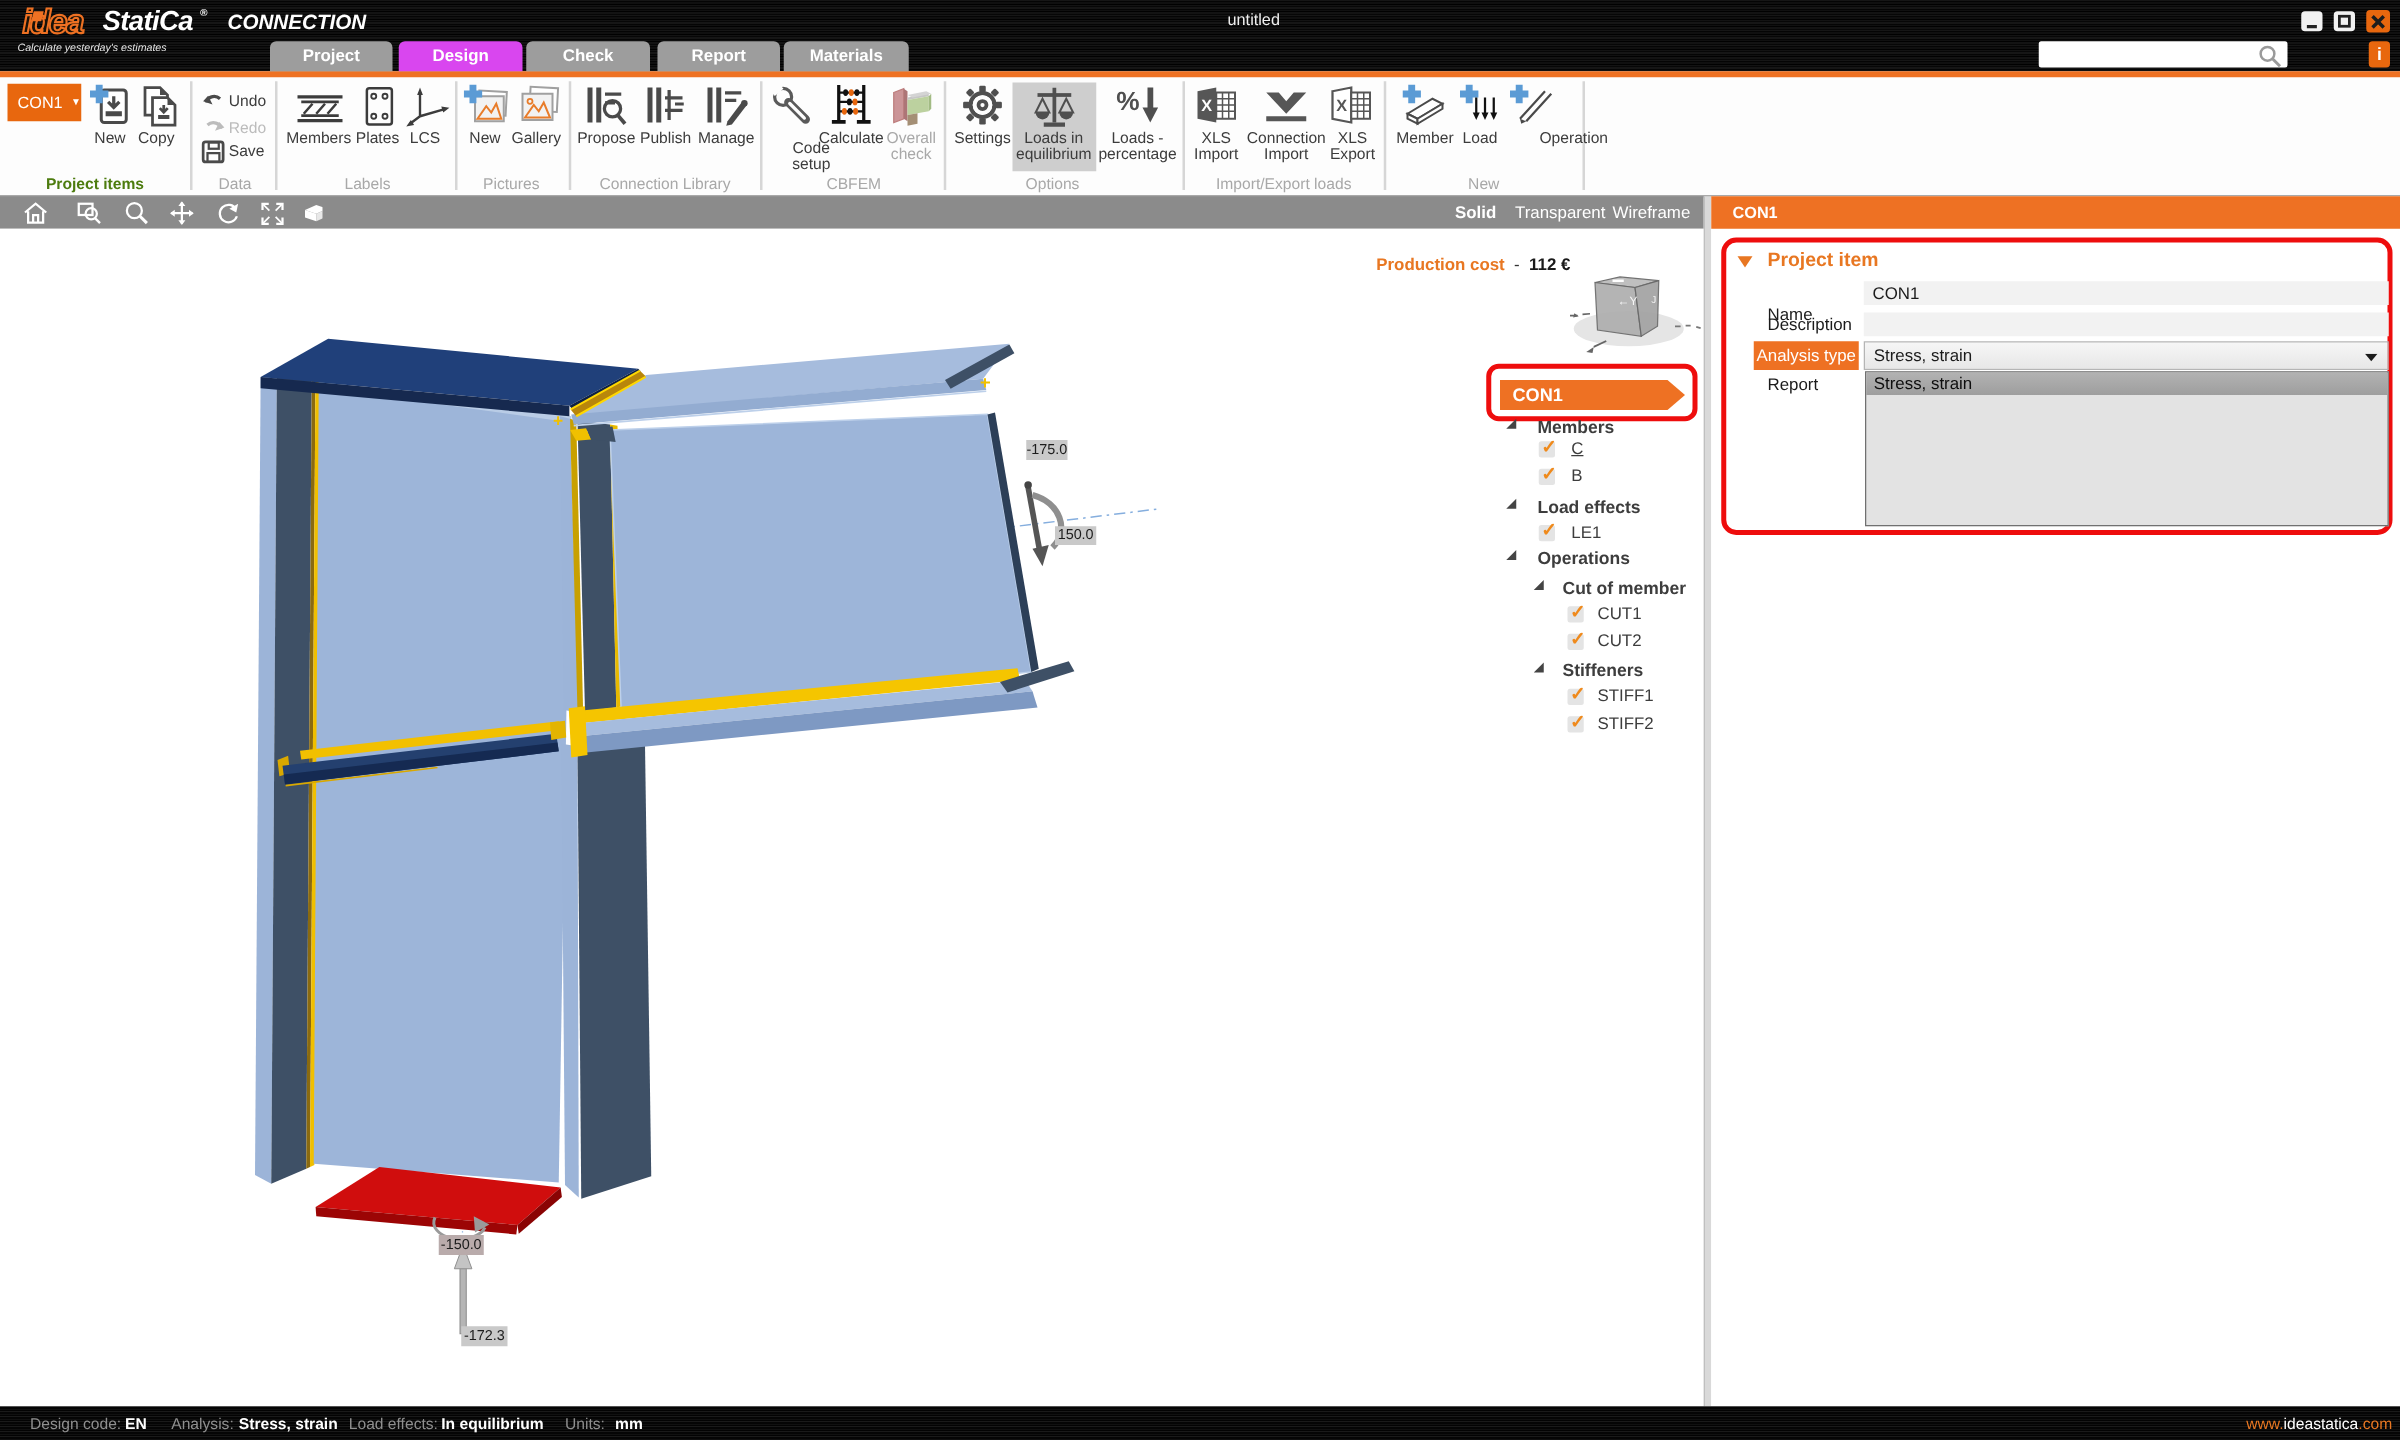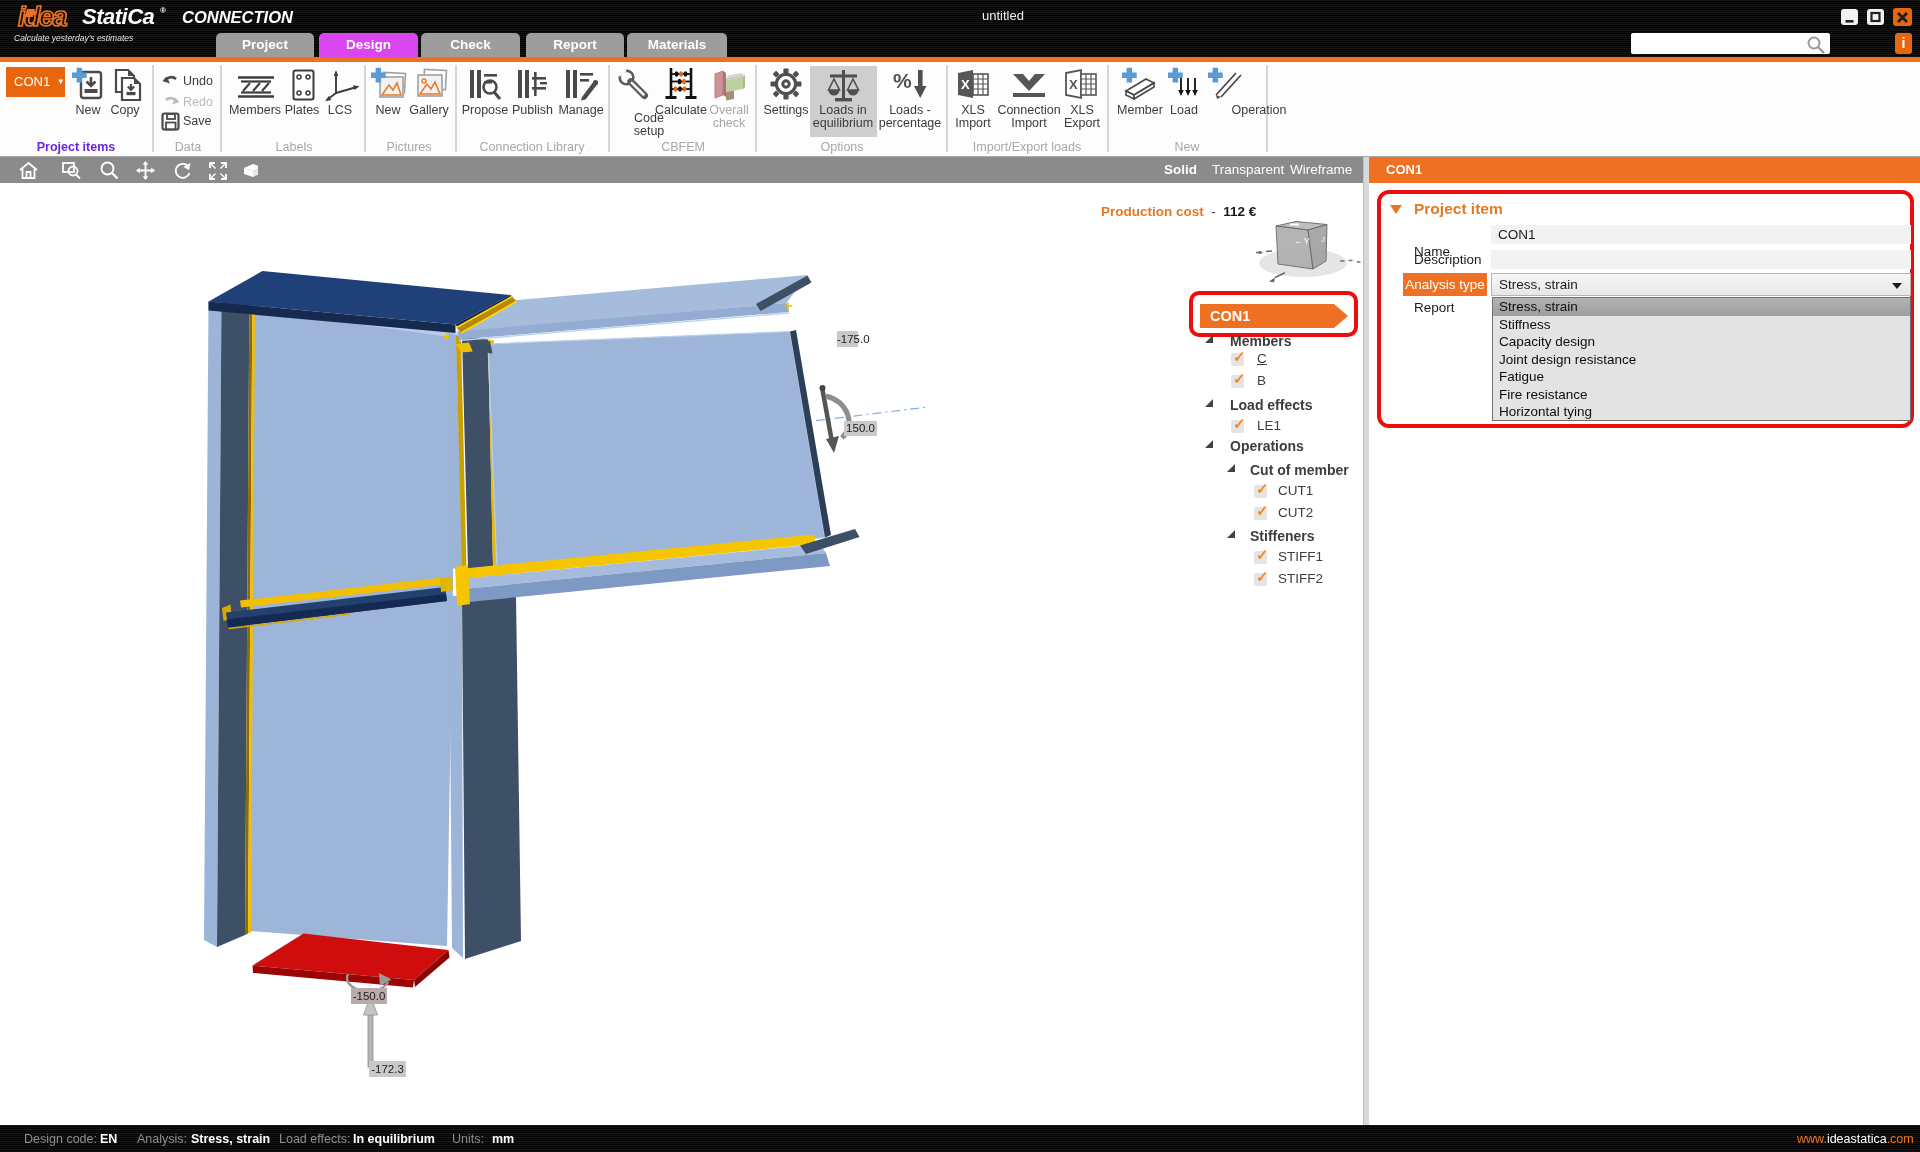--- a/index.html
+++ b/index.html
@@ -97,21 +97,21 @@
   <div class="vsep" style="left:152px"></div>
     <div class="vsep" style="left:220px"></div>
   <div class="vsep" style="left:364px"></div>
     <div class="vsep" style="left:455px"></div>
   <div class="vsep" style="left:608px"></div>
     <div class="vsep" style="left:755px"></div>
   <div class="vsep" style="left:946px"></div>
     <div class="vsep" style="left:1107px"></div>
   <div class="vsep" style="left:1266px"></div>
 
-  <div class="glabel" style="left:16px;width:120px;color:#6d28d9;font-weight:bold;">Project items</div>
+  <div class="glabel" style="left:16px;width:120px;color:#4d7c0f;font-weight:bold;">Project items</div>
   <div class="glabel" style="left:158px;width:60px;">Data</div>
   <div class="glabel" style="left:244px;width:100px;">Labels</div>
   <div class="glabel" style="left:359px;width:100px;">Pictures</div>
   <div class="glabel" style="left:462px;width:140px;">Connection Library</div>
   <div class="glabel" style="left:633px;width:100px;">CBFEM</div>
   <div class="glabel" style="left:792px;width:100px;">Options</div>
   <div class="glabel" style="left:957px;width:140px;">Import/Export loads</div>
   <div class="glabel" style="left:1137px;width:100px;">New</div>
 
   <svg class="icon" style="left:71px;top:66px" width="34" height="36">
@@ -446,21 +446,21 @@
     <path d="M1290 224.5 H1299" stroke="#fff" stroke-width="2"></path>
     <text x="1294" y="244" font-size="9.5" fill="#fff" opacity="0.9" font-family="Liberation Sans">←Y</text>
     <text x="1321" y="242" font-size="8" fill="#fff" opacity="0.85" font-family="Liberation Sans">J</text>
     <path d="M1256 252.5 H1262 M1266 251.5 L1272 251" stroke="#666" stroke-width="1.3"></path>
     <path d="M1259.5 250.5 l3.5 2.5 l-4.5 1 Z" fill="#666"></path>
     <path d="M1275 277.5 L1285 272.8" stroke="#666" stroke-width="1.5"></path>
     <path d="M1269 281.5 l6 -4 l-1 4.8 Z" fill="#666"></path>
     <path d="M1340 261 h4.5 m4 -0.5 h4 m4.5 1 l3.5 1" stroke="#777" stroke-width="1.4"></path>
   </svg>
 
-  <div class="mlabel" style="left:821px;top:331px;width:21px;height:16px;line-height:16px;margin-left:16px;">-175.0</div>
+  <div class="mlabel" style="left:821px;top:352px;width:33px;height:16px;line-height:16px;">-175.0</div>
   <div class="mlabel" style="left:844px;top:421px;width:33px;height:15px;line-height:15px;">150.0</div>
   <div class="mlabel" style="left:351px;top:960px;width:36px;height:16px;line-height:16px;background:#b9abab;margin-top:28px;">-150.0</div>
   <div class="mlabel" style="left:369px;top:1061px;width:37px;height:16px;line-height:16px;">-172.3</div>
 
   <div class="abs" style="left:1101px;top:204px;font-size:13.5px;"><span style="color:#e87722;font-weight:bold;">Production cost</span><span style="color:#333;"> &nbsp;- &nbsp;</span><span style="color:#1a1a1a;font-weight:bold;">112 €</span></div>
 
   <div class="abs" style="left:1189px;top:291px;width:169px;height:46px;border:4.5px solid #ee0d0d;border-radius:10px;"></div>
   <svg class="abs" style="left:1200px;top:304px" width="149" height="24">
     <polygon points="0,0 134,0 148,12 134,24 0,24" fill="#ee7123"></polygon>
     <text x="10" y="17" font-size="14.5" font-weight="bold" fill="#fff" font-family="Liberation Sans">CON1</text>
@@ -516,21 +516,20 @@
   <div class="abs" style="left:1403px;top:272.5px;width:84px;height:23px;background:#ee7123;color:#fff;font-size:13.5px;line-height:23px;text-align:center;">Analysis type</div>
   <div class="abs" style="left:1491px;top:272.5px;width:420px;height:23px;background:linear-gradient(#f6f6f6,#e7e7e7);border:1px solid #b5b5b5;font-size:13.5px;color:#1b1b1b;line-height:21px;padding-left:7px;">Stress, strain
     <svg class="abs" style="right:7px;top:9px" width="11" height="7">
         <polygon points="0,0 10,0 5,6" fill="#1b1b1b"></polygon>
       </svg>
   </div>
   <div class="prow-label" style="left:1414px;top:300px;">Report</div>
 
   <div class="abs" style="left:1492px;top:296.5px;width:419px;height:124px;background:#e3e3e3;border:1px solid #707070;"></div>
   <div class="abs" style="left:1493px;top:297.5px;width:417px;height:18px;background:linear-gradient(#b2b2b2,#9e9e9e);font-size:13.5px;color:#0d0d0d;line-height:18px;padding-left:6px;">Stress, strain</div>
-  <div class="abs" style="left:1499px;top:316px;font-size:13.5px;color:#0d0d0d;line-height:17.4px;">Stiffness<br>Capacity design<br>Joint design resistance<br>Fatigue<br>Fire resistance<br>Horizontal tying</div>
 
   <div id="statusbar">
     <div class="sb-l" style="left:24px;">Design code:</div>
       <div class="sb-v" style="left:100px;">EN</div>
     <div class="sb-l" style="left:137px;">Analysis:</div>
       <div class="sb-v" style="left:191px;">Stress, strain</div>
     <div class="sb-l" style="left:279px;">Load effects:</div>
       <div class="sb-v" style="left:353px;">In equilibrium</div>
     <div class="sb-l" style="left:452px;">Units:</div>
       <div class="sb-v" style="left:492px;">mm</div>

